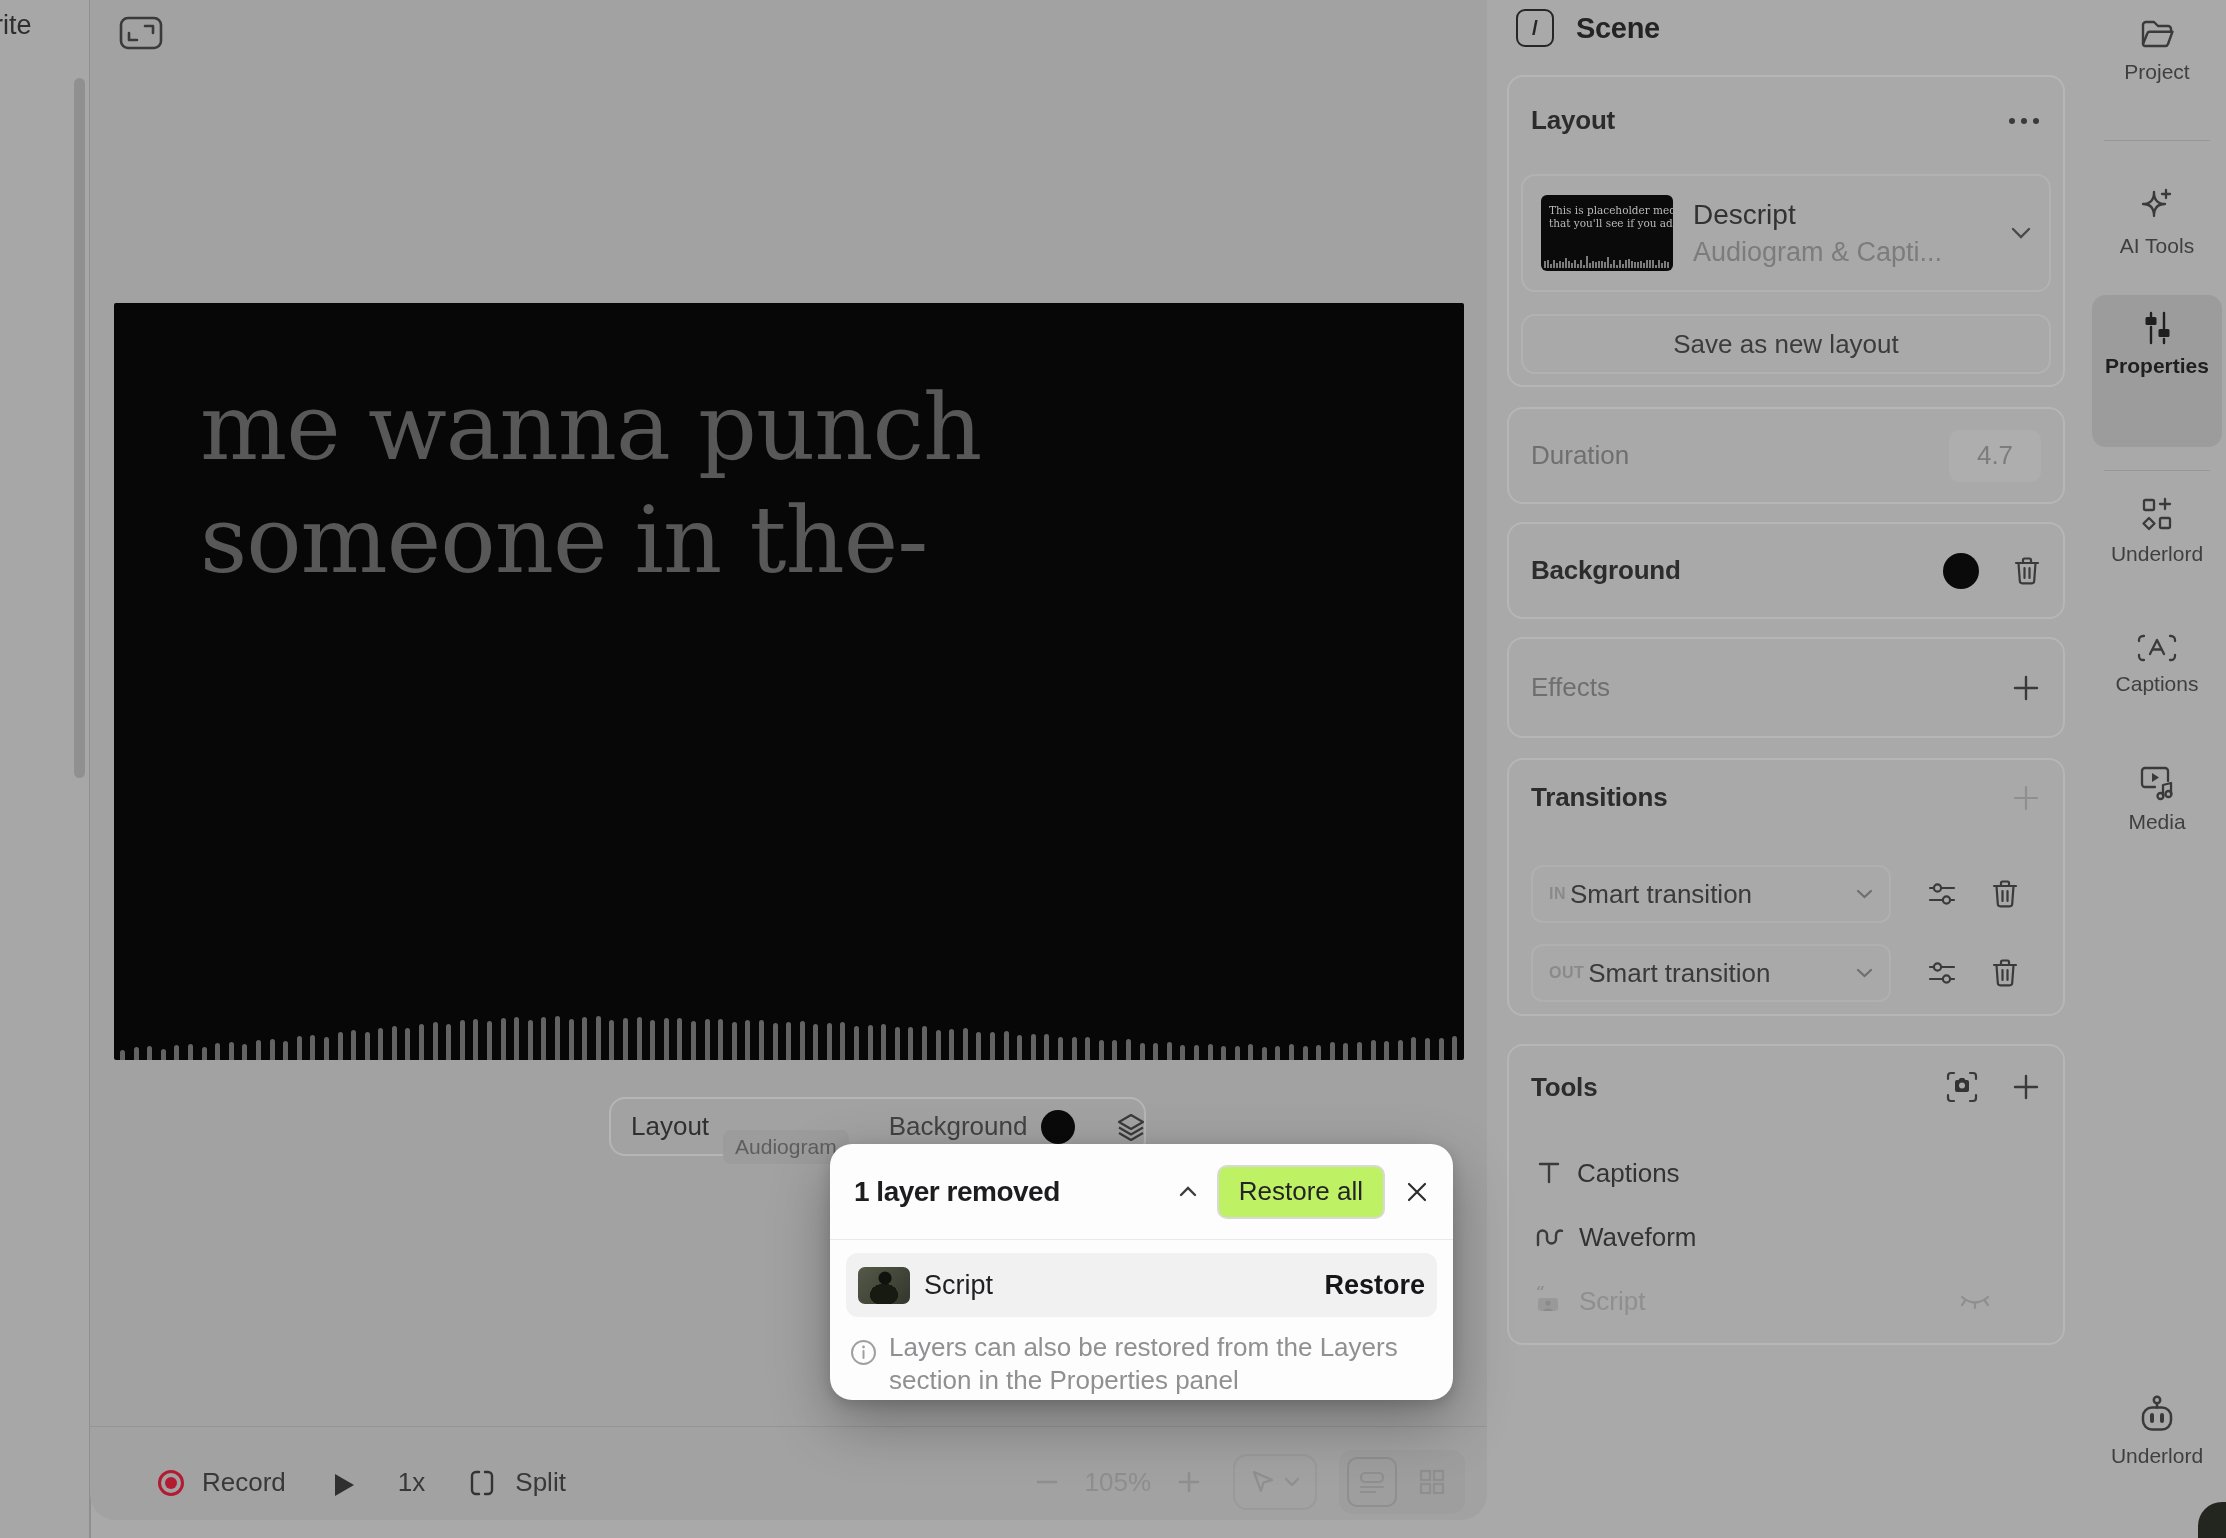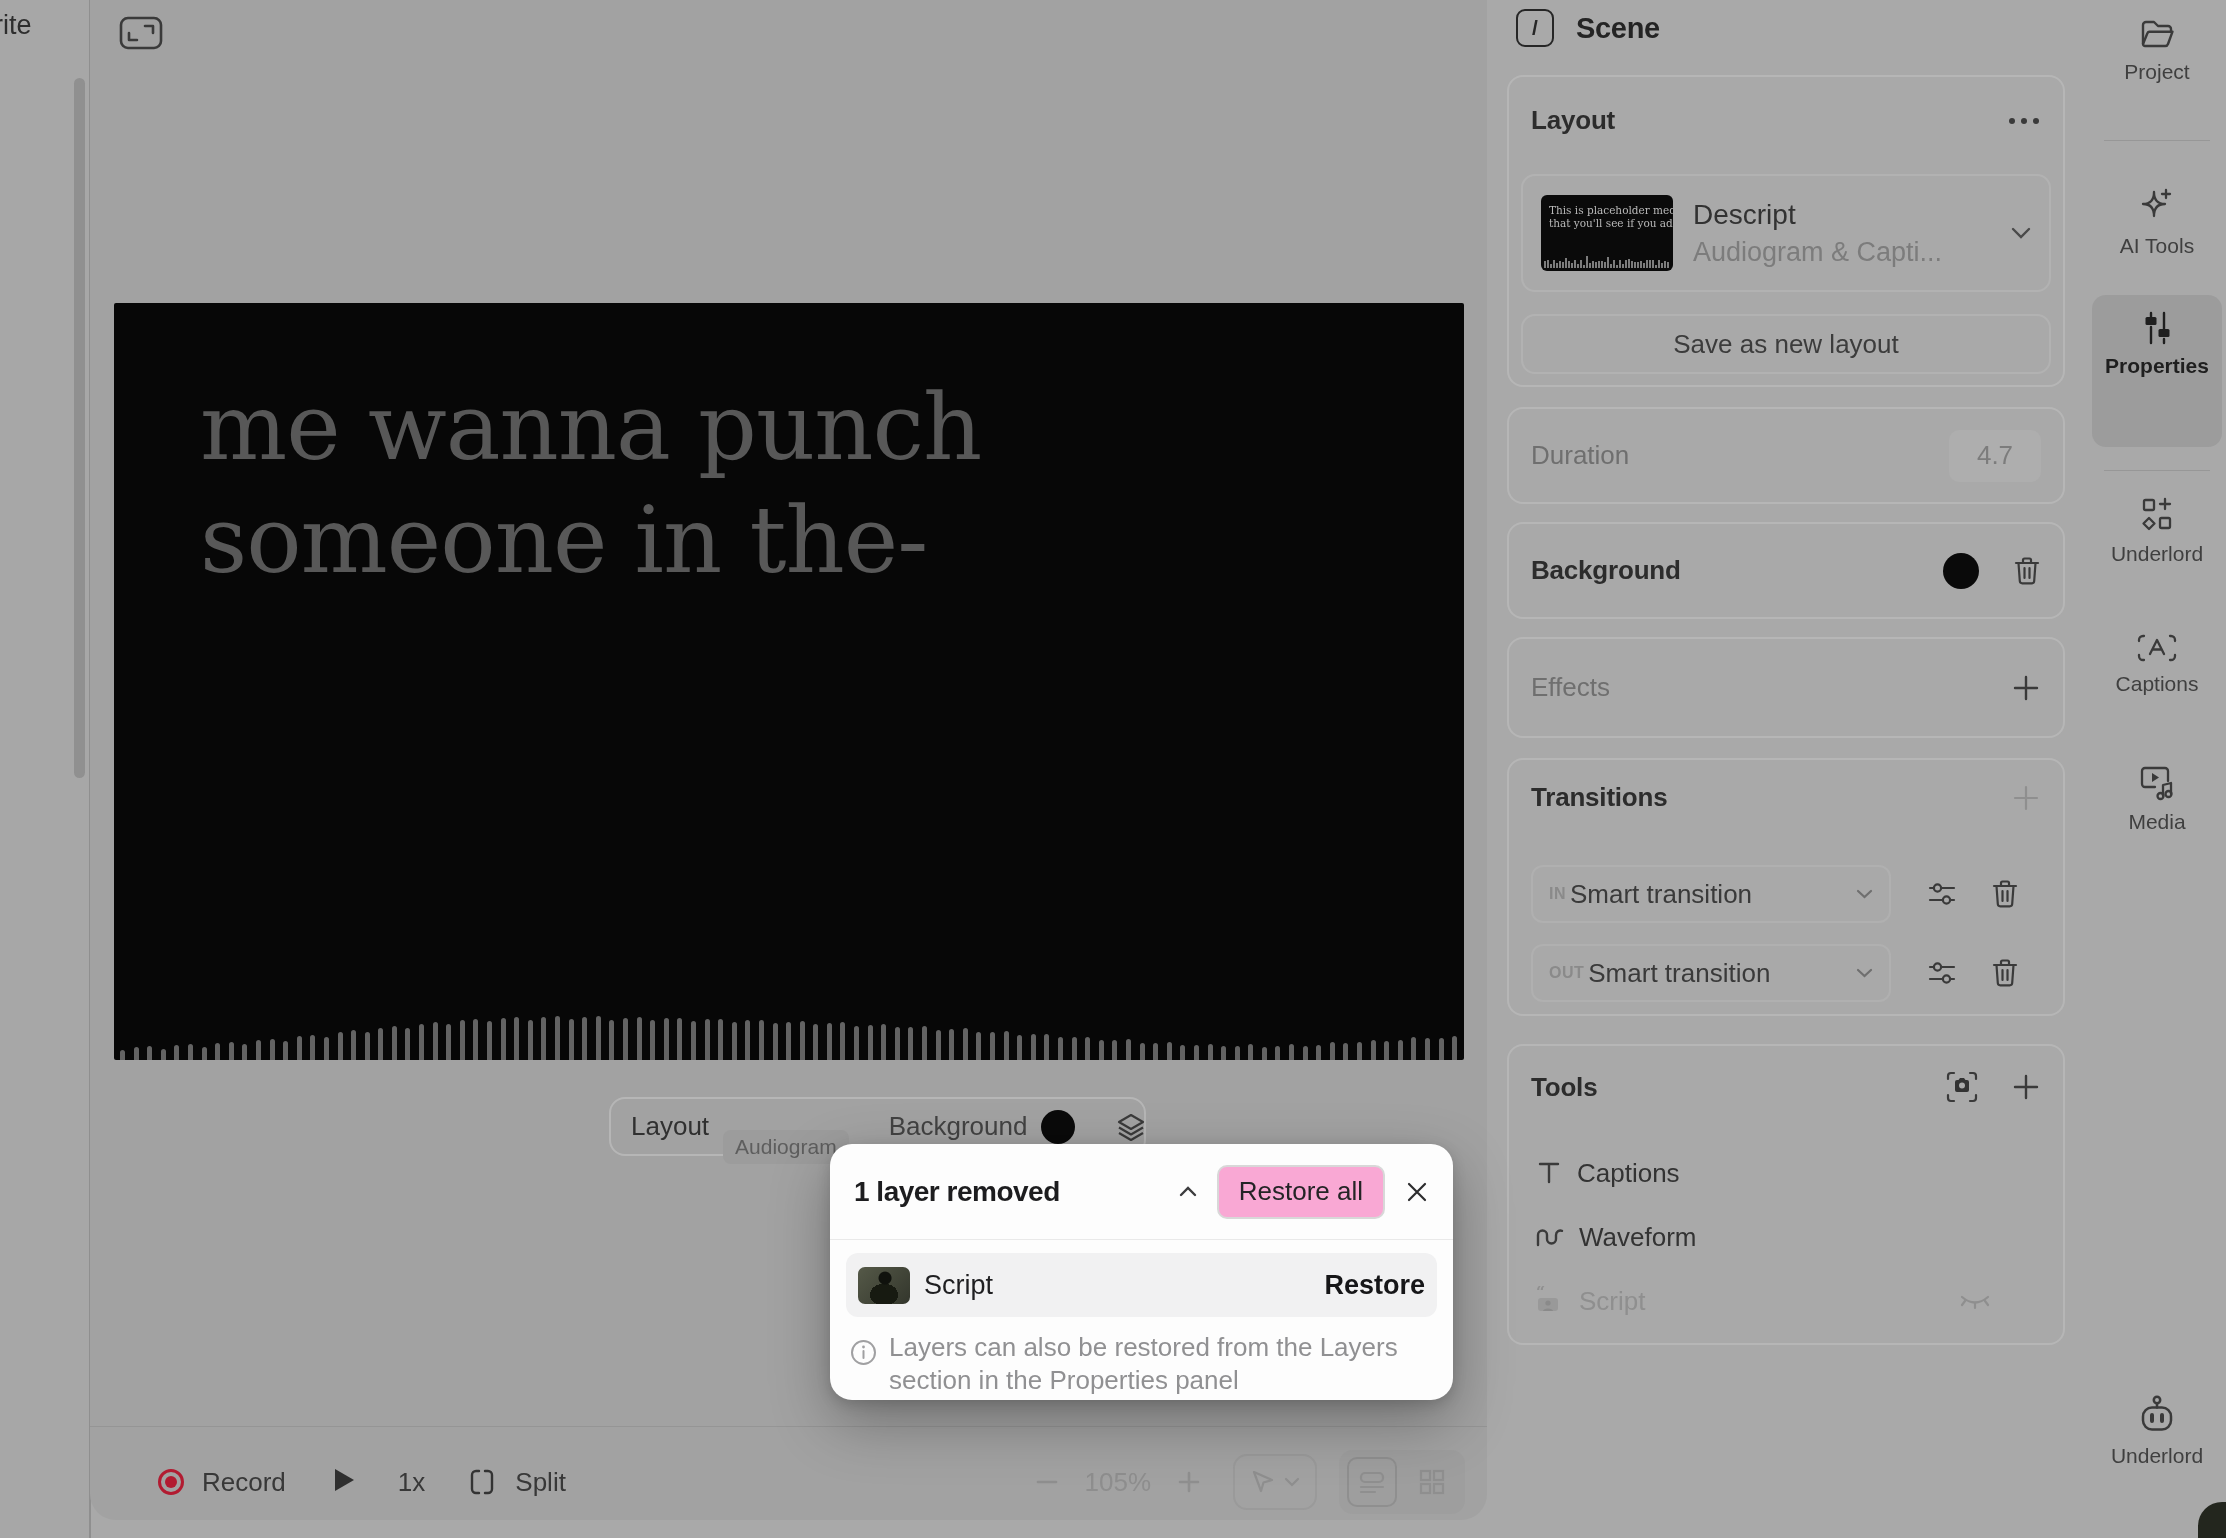--- a/index.html
+++ b/index.html
@@ -40,37 +40,37 @@
     display:flex;align-items:center;box-sizing:border-box;z-index:5;}
   .ot-seg{display:flex;align-items:center;gap:14px;padding:0 20px;height:100%;}
   .ot-div{width:2px;height:100%;background:#b2b2b2;}
   .ot-label{font-size:26px;color:#303030;}
   .ot-label2{font-size:26px;color:#424242;}
   .ot-chip{background:#9c9c9c;color:#5e5e5e;font-size:21px;padding:5px 12px;border-radius:8px;margin-top:40px;}
   .ot-swatch{width:34px;height:34px;border-radius:50%;background:#0a0a0a;}
 
   
   .transport{left:0;top:1444px;width:1397px;height:76px;display:flex;align-items:center;}
-  .tr-left{display:flex;align-items:flex-start;margin-left:66px;}
+  .tr-left{display:flex;align-items:flex-end;margin-left:66px;}
   .tr-text{font-size:26px;color:#383838;}
   .tr-right{display:flex;align-items:center;margin-left:auto;margin-right:22px;color:#8e8e8e;}
   .zoom-val{font-size:26px;color:#8e8e8e;margin:0 24px;}
   .pointer-btn{width:84px;height:56px;border:2px solid #9a9a9a;border-radius:14px;display:flex;align-items:center;justify-content:center;gap:8px;margin-left:30px;box-sizing:border-box;}
   .seg-ctl{margin-left:22px;background:#9e9e9e;border-radius:14px;height:64px;display:flex;align-items:center;padding:0 8px;gap:10px;}
   .seg-btn{width:50px;height:50px;border-radius:10px;display:flex;align-items:center;justify-content:center;}
   .seg-btn.sel{border:2px solid #8f8f8f;box-sizing:border-box;}
 
   
   .toast{left:830px;top:1144px;width:623px;height:256px;background:#fdfdfd;border-radius:22px;
     box-shadow:0 22px 60px rgba(0,0,0,0.30),0 4px 14px rgba(0,0,0,0.15);z-index:50;box-sizing:border-box;}
   .toast-head{display:flex;align-items:center;height:95px;padding:0 24px;gap:20px;}
   .toast-title{font-size:28px;font-weight:bold;color:#1d1d1f;letter-spacing:-0.5px;}
   .toast-collapse{margin-left:auto;color:#3c3c3e;}
   .restore-all-btn{border:2px solid #d8d8d8;border-radius:10px;height:54px;padding:0 20px;display:flex;align-items:center;
-    font-size:26px;color:#242426;background:#f9a8d4;box-sizing:border-box;}
+    font-size:26px;color:#242426;background:#bef264;box-sizing:border-box;}
   .toast-close{color:#2c2c2e;}
   .toast-sep{height:1px;background:#e9e9e9;margin:0 0;}
   .toast-row{margin:13px 16px 0;height:64px;background:#f1f1f2;border-radius:12px;display:flex;align-items:center;padding:0 12px;box-sizing:border-box;}
   .toast-thumb{width:52px;height:37px;border-radius:7px;flex:0 0 auto;
     background:
       radial-gradient(circle at 52% 30%, #10120d 0 6px, rgba(0,0,0,0) 7px),
       radial-gradient(ellipse 14px 11px at 50% 75%, #171a11 0 100%, rgba(0,0,0,0) 100%),
       linear-gradient(135deg,#555948,#33362c);}
   .toast-item-name{font-size:27px;color:#1f1f21;margin-left:14px;}
   .toast-restore{margin-left:auto;font-size:27px;font-weight:bold;color:#161618;}

